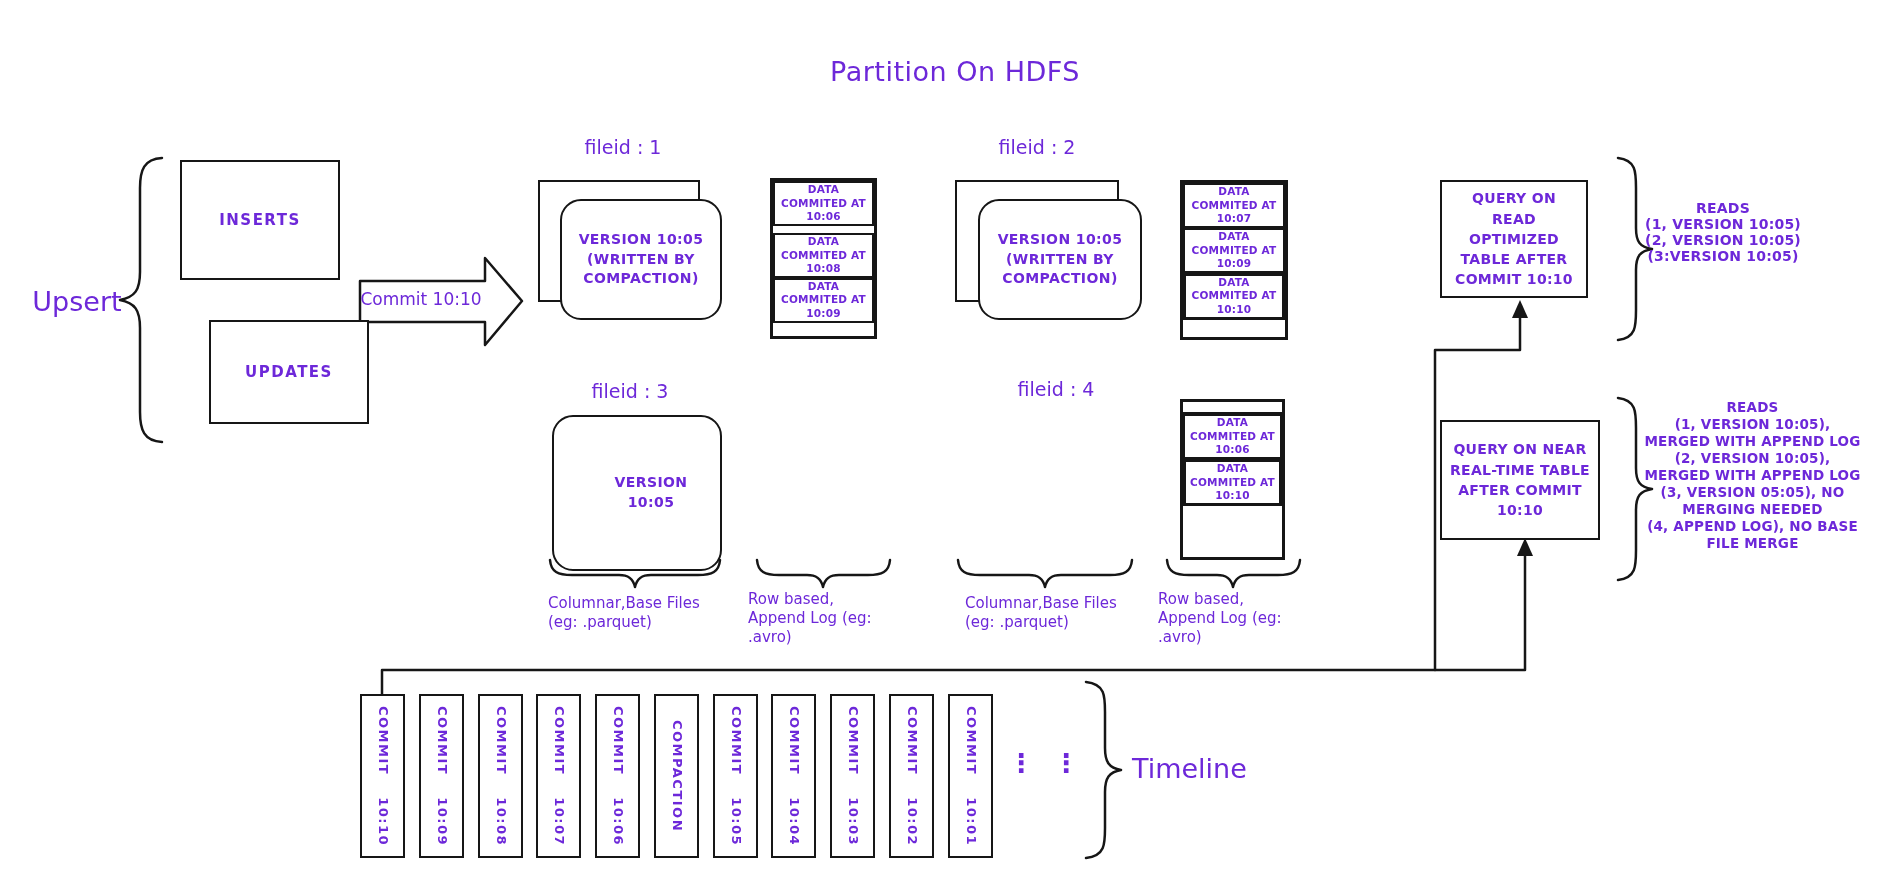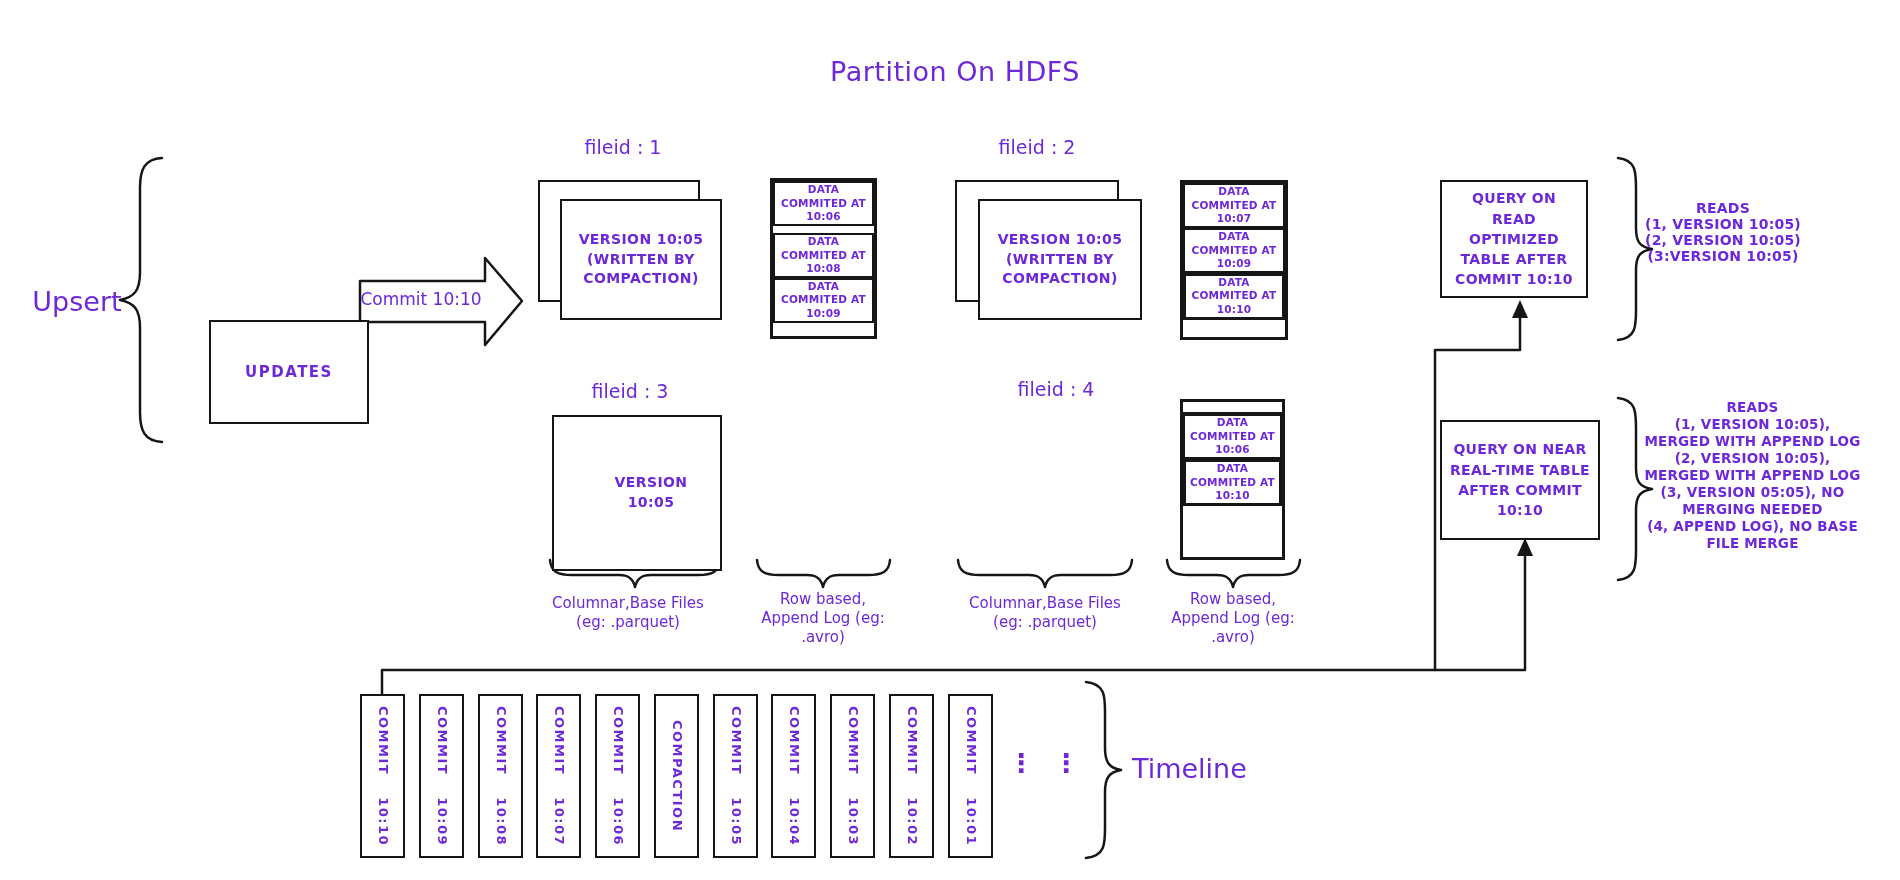--- a/index.html
+++ b/index.html
@@ -11,40 +11,40 @@
   svg.shapes{position:absolute;left:0;top:0;width:1900px;height:880px;}
 
   .title{left:790px;top:56px;width:330px;text-align:center;font-size:27px;font-weight:500;letter-spacing:0.5px;}
   .side-label{font-size:27px;font-weight:500;}
   .upsert-label{left:22px;top:286px;width:110px;text-align:center;}
   .timeline-label{left:1132px;top:753px;width:180px;text-align:left;}
 
   .box{border:2.5px solid #161616;background:#ffffff;display:flex;align-items:center;justify-content:center;
        text-align:center;font-weight:700;box-sizing:border-box;}
   .caps{letter-spacing:1.5px;font-size:15px;}
-  .basebox{font-size:14px;letter-spacing:0.4px;line-height:1.4;padding:0 12px;}
+  .basebox{font-size:14px;letter-spacing:0.4px;line-height:1.4;padding:0 12px;border-radius:21px;}
   .inserts{left:180px;top:160px;width:160px;height:120px;}
   .updates{left:180px;top:320px;width:160px;height:104px;margin-left:29px;}
 
   .fileid{font-size:19px;font-weight:500;text-align:center;width:140px;}
 
   .backbox{border:2.5px solid #161616;background:#ffffff;position:absolute;box-sizing:border-box;}
 
   .commit-label{left:358px;top:289px;width:126px;text-align:center;font-size:17px;font-weight:500;}
 
   .log{border:3px solid #161616;background:#ffffff;position:absolute;box-sizing:border-box;
        display:flex;flex-direction:column;}
   .log .entry{border:2px solid #161616;box-sizing:border-box;width:100%;flex:0 0 34px;
        font-size:10.5px;font-weight:700;letter-spacing:0.2px;line-height:1.3;
        display:flex;align-items:center;justify-content:center;text-align:center;background:#fff;}
   .log .entry.thick{border-width:3px;flex-basis:37px;}
   .log .gap{flex:0 0 7px;}
   .log .strip{flex:0 0 10px;border-bottom:2px solid #161616;}
 
-  .col-label{position:absolute;text-align:center;font-size:15px;line-height:1.25;font-weight:400;}
+  .col-label{position:absolute;font-size:15px;line-height:1.25;font-weight:400;}
 
   .qbox{font-size:14px;letter-spacing:0.3px;line-height:1.45;padding:0 8px;}
   .reads{position:absolute;text-align:center;font-weight:700;}
   .reads1{left:1628px;top:200px;width:190px;font-size:14px;line-height:16px;letter-spacing:0.2px;}
   .reads2{left:1640px;top:399px;width:225px;font-size:13.5px;line-height:17px;letter-spacing:0.2px;}
 
   .tl-box{position:absolute;top:694px;width:45px;height:164px;border:2.5px solid #161616;background:#fff;box-sizing:border-box;}
   .tl-box span{position:absolute;left:50%;top:50%;transform:translate(-50%,-50%) rotate(90deg);
        white-space:nowrap;font-weight:700;font-size:13px;letter-spacing:1.5px;word-spacing:16px;}
   .dots{position:absolute;top:748px;font-size:26px;font-weight:700;letter-spacing:0;}
@@ -72,20 +72,21 @@
 
     <polyline points="382,694 382,670 1525,670 1525,548"></polyline>
     <polygon fill="#161616" stroke="none" points="1517,556 1533,556 1525,538"></polygon>
     <polyline points="1435,670 1435,350 1520,350 1520,312"></polyline>
     <polygon fill="#161616" stroke="none" points="1512,318 1528,318 1520,300"></polygon>
   </svg>
 
   <div class="abs title">Partition On HDFS</div>
 
   <div class="abs side-label upsert-label">Upsert</div>
+  <div class="abs box caps inserts">INSERTS</div>
   <div class="abs box caps updates">UPDATES</div>
 
   <div class="abs commit-label">Commit 10:10</div>
 
   <div class="abs fileid" style="left:553px;top:136px;">fileid : 1</div>
   <div class="backbox" style="left:538px;top:180px;width:162px;height:122px;"></div>
   <div class="abs box basebox" style="left:560px;top:199px;width:162px;height:121px;">VERSION 10:05 (WRITTEN BY COMPACTION)</div>
   <div class="log" style="left:770px;top:178px;width:107px;height:161px;">
     <div class="entry">DATA COMMITED AT 10:06</div>
     <div class="gap"></div>

